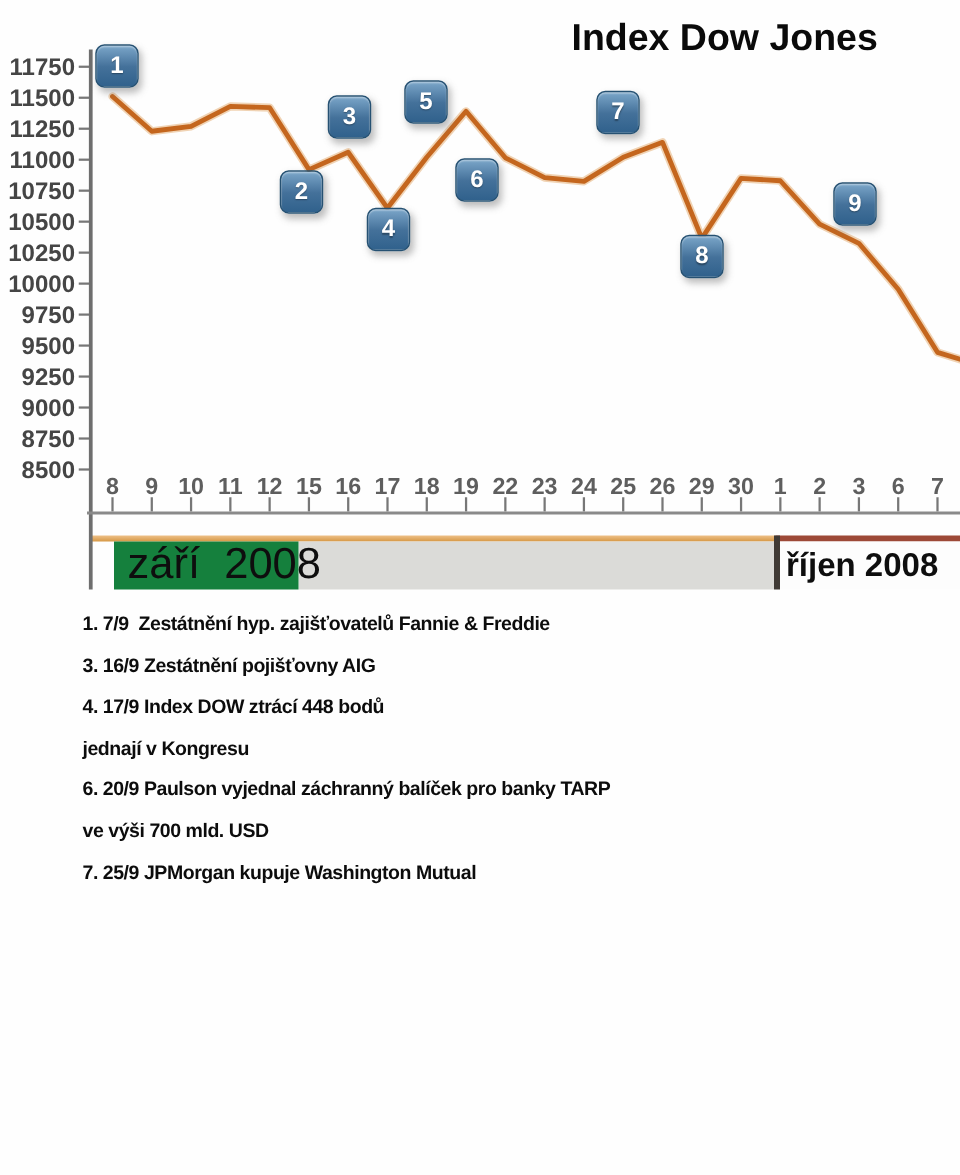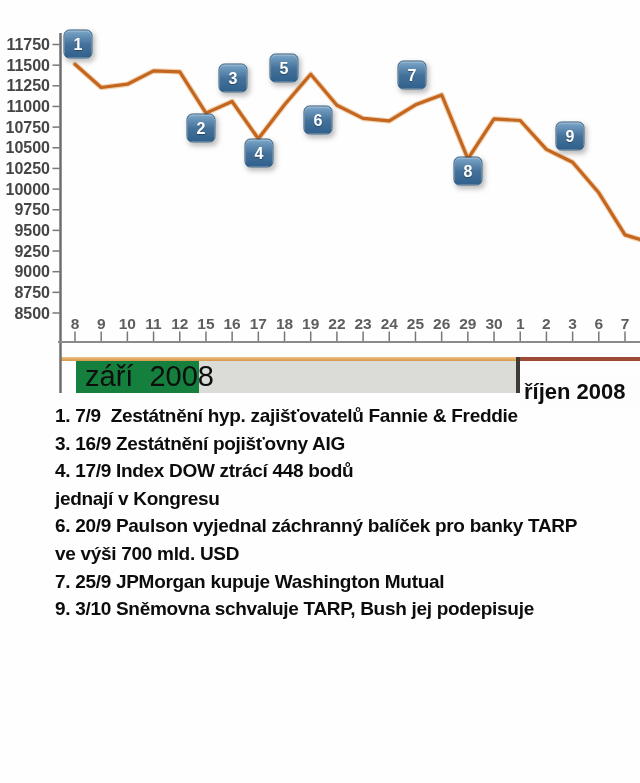--- a/index.html
+++ b/index.html
@@ -35,35 +35,36 @@
   .band-gray { position:absolute; left:139px; top:4px; width:317px; height:32px; background:#dbdbd8; }
   .band-sep-label {
     position:absolute; left:16px; top:4px; width:123px; height:32px; background:#15803d;
     font-size:29px; font-weight:normal; color:#0e0e0e; line-height:31px; padding-left:9px;
     box-sizing:border-box; white-space:pre;
   }
   .band-divider { position:absolute; left:456px; top:0; width:4px; height:36px; background:#403a35; }
   .band-oct-label {
     position:absolute; left:460px; top:4px; width:120px; height:32px; background:#fdfdfd;
     font-size:22px; font-weight:bold; color:#0e0e0e; line-height:31px; padding-left:4px;
-    box-sizing:border-box; white-space:pre;margin-top:15px;
+    box-sizing:border-box; white-space:pre;
   }
   .events {
     position:absolute; left:55px; top:402px; width:585px; z-index:1;
-    font-size:19px; font-weight:bold; color:#0c0c0c; line-height:27.6px;
+    font-size:13px; font-weight:bold; color:#0c0c0c; line-height:27.6px;
     letter-spacing:-0.3px;
   }
   .event-line  { white-space:pre; }
   .event-cont  { white-space:pre; }
 </style>
 </head>
 <body>
 
 <div id="stage">
 
+  <div class="chart-title">Index Dow Jones</div>
 
   <svg id="plot-svg" width="640" height="400" viewBox="0 0 640 400">
     <g id="y-axis">
         <line x1="52.5" x2="59.5" y1="44.5" y2="44.5" stroke="#777" stroke-width="1.5"></line>
         <text x="50" y="50" text-anchor="end" class="ylab">11750</text>
         <line x1="52.5" x2="59.5" y1="65.15384615384616" y2="65.15384615384616" stroke="#777" stroke-width="1.5"></line>
         <text x="50" y="70.65384615384616" text-anchor="end" class="ylab">11500</text>
         <line x1="52.5" x2="59.5" y1="85.8076923076923" y2="85.8076923076923" stroke="#777" stroke-width="1.5"></line>
         <text x="50" y="91.3076923076923" text-anchor="end" class="ylab">11250</text>
         <line x1="52.5" x2="59.5" y1="106.46153846153847" y2="106.46153846153847" stroke="#777" stroke-width="1.5"></line>
@@ -181,16 +182,15 @@
   </div>
 
   <div class="events" id="events">
       <div class="event-line">1. 7/9  Zestátnění hyp. zajišťovatelů Fannie &amp; Freddie</div>
       <div class="event-line">3. 16/9 Zestátnění pojišťovny AIG</div>
       <div class="event-line">4. 17/9 Index DOW ztrácí 448 bodů</div>
       <div class="event-cont">jednají v Kongresu</div>
       <div class="event-line">6. 20/9 Paulson vyjednal záchranný balíček pro banky TARP</div>
       <div class="event-cont">ve výši 700 mld. USD</div>
       <div class="event-line">7. 25/9 JPMorgan kupuje Washington Mutual</div>
-      <div class="event-line">9. 3/10 Sněmovna schvaluje TARP, Bush jej podepisuje</div>
     </div>
 
 </div>
 
 </body></html>

